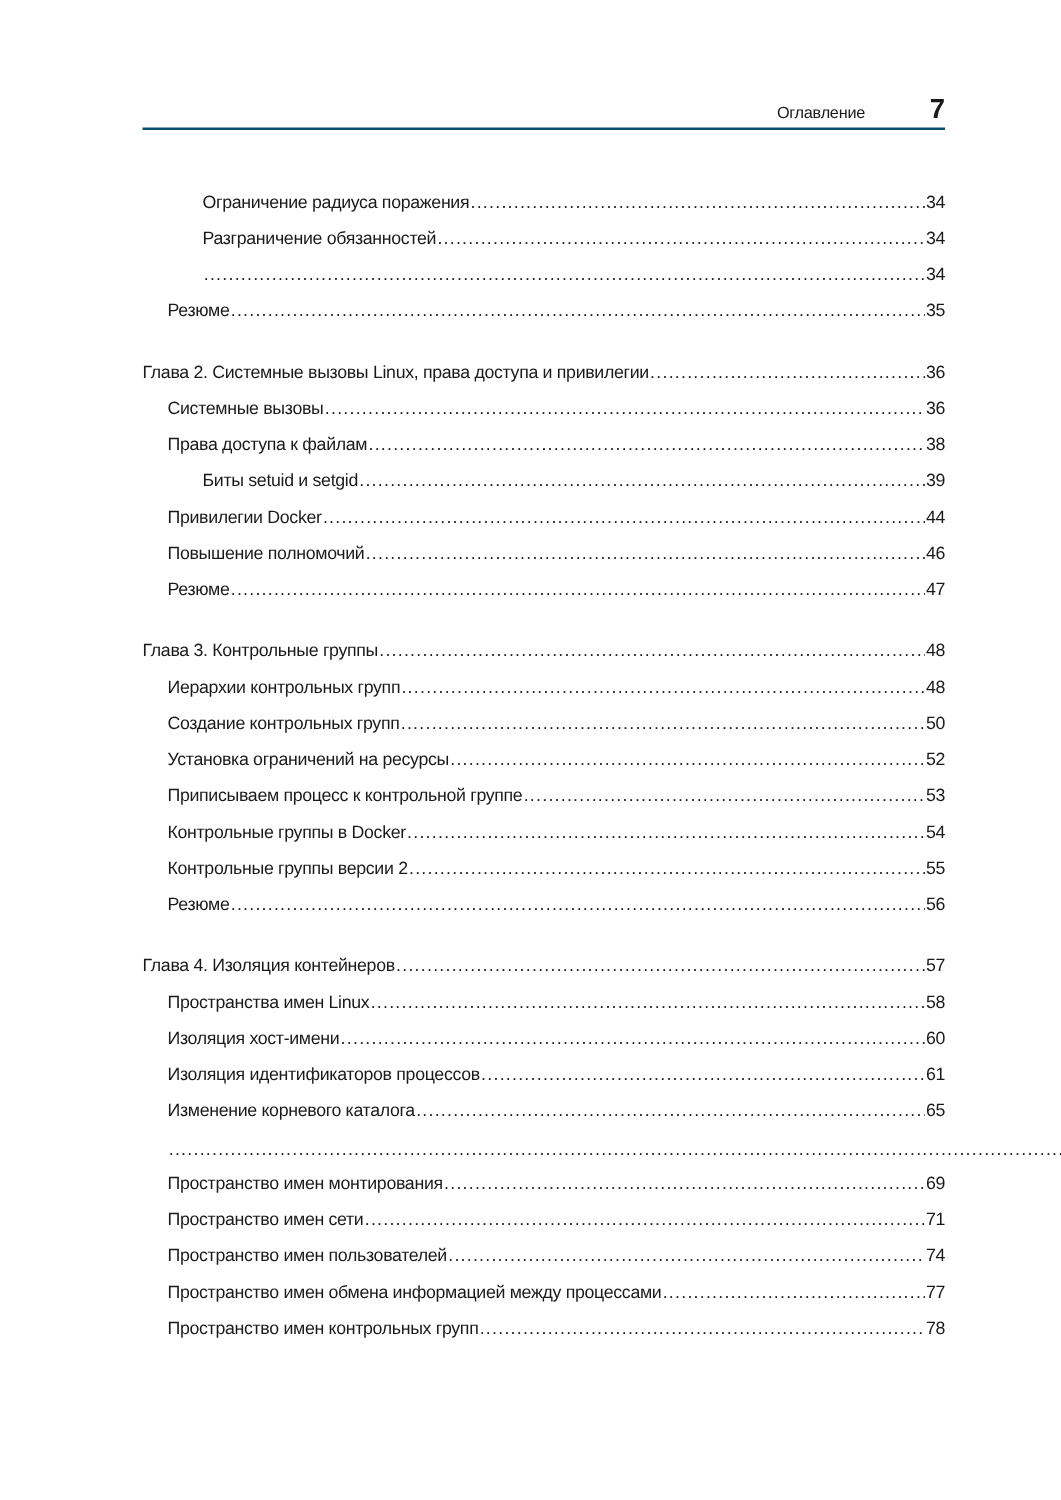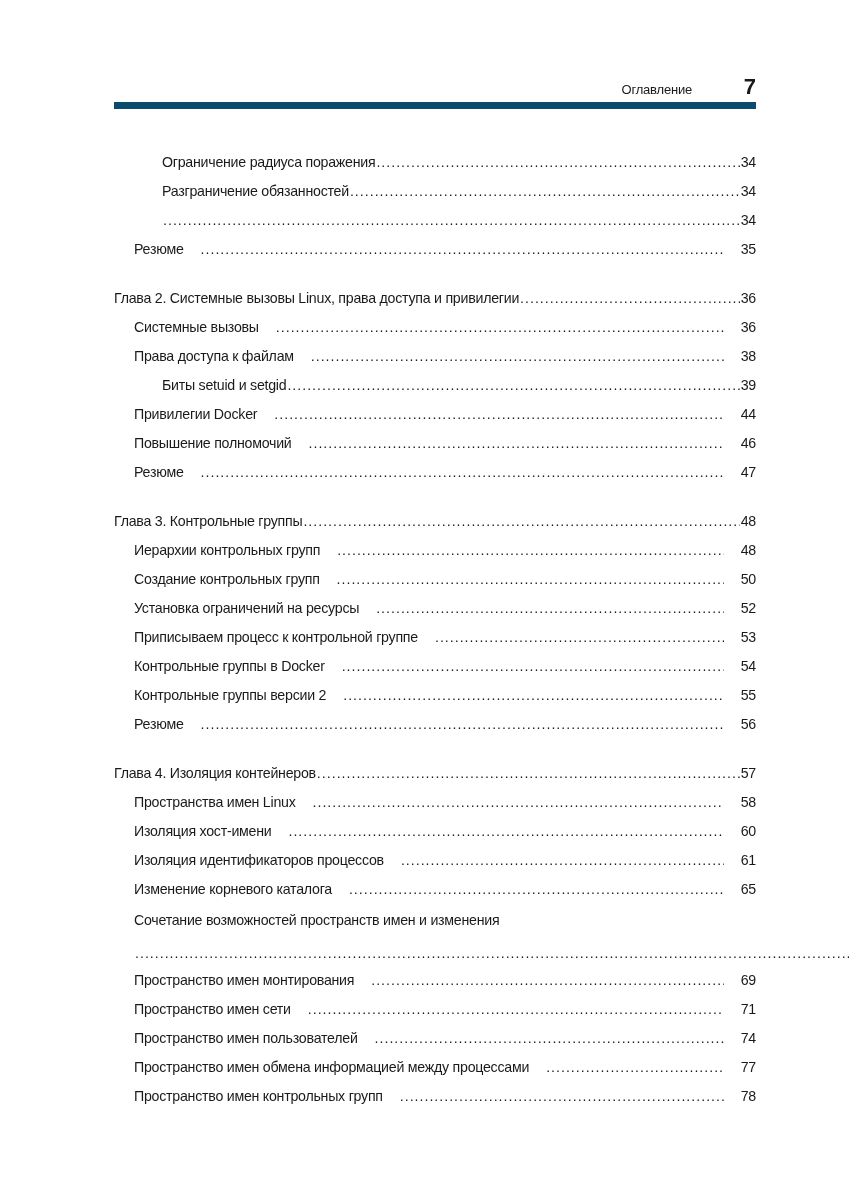--- a/index.html
+++ b/index.html
@@ -1,26 +1,26 @@
 <!DOCTYPE html>
 <html><head>
 <meta charset="utf-8">
 <style>
   html, body { margin: 0; padding: 0; background: #ffffff; }
   body { width: 849px; height: 1200px; position: relative; overflow: hidden; color: #1a1a1a; font-family: "DejaVu Sans Condensed", "DejaVu Sans", sans-serif; }
-  .header { position: absolute; left: 114px; top: 72px; width: 642px; height: 30px; border-bottom: 7px solid #0c4a6e; }
+  .header { position: absolute; left: 114px; top: 72px; width: 642px; height: 30px; border-bottom: 2px solid #0c4a6e; }
   .header .title { position: absolute; right: 64px; top: 10px; font-size: 13px; font-family: "Liberation Sans", sans-serif; font-stretch: condensed; letter-spacing: -0.2px; }
   .header .pnum { position: absolute; right: 0; top: 2px; font-size: 22px; font-weight: bold; font-family: "Liberation Sans", sans-serif; }
   .toc { position: absolute; left: 114px; top: 148px; width: 642px; }
   .row { display: flex; align-items: flex-start; font-size: 14.2px; line-height: 29px; height: 29px; font-family: "Liberation Sans", sans-serif; letter-spacing: -0.25px; }
   .row .label { white-space: nowrap; }
   .row .dots { flex: 1; overflow: hidden; white-space: nowrap; margin: 0 1px; }
   .row .dots::after { content: "................................................................................................................................................................................................................................................................"; letter-spacing: 1px; }
   .row .page { white-space: nowrap; }
-  .lvl1 { padding-left: 20px; gap: 16px; }
+  .lvl1 { padding-left: 20px; }
   .lvl2 { padding-left: 48px; }
   .chapter { margin-top: 20px; }
   .chapter .prefix { font-weight: normal; }
   .multi { display: flex; flex-direction: column; height: auto; line-height: 17px; padding-top: 8px; padding-bottom: 4px; }
   .multi .line1 { white-space: nowrap; }
   .multi .line2 { display: flex; align-items: flex-end; }
 </style>
 </head>
 <body>
 
@@ -147,21 +147,20 @@
       <span class="label">Изоляция идентификаторов процессов</span>
       <span class="dots"></span>
       <span class="page">61</span>
     </div>
   <div class="row lvl1">
       <span class="label">Изменение корневого каталога</span>
       <span class="dots"></span>
       <span class="page">65</span>
     </div>
   <div class="row lvl1 multi">
-    <span class="line1">Сочетание возможностей пространств имен и изменения</span>
     <div class="line2">
         <span class="dots"></span>
         <span class="page">68</span>
       </div>
   </div>
   <div class="row lvl1">
       <span class="label">Пространство имен монтирования</span>
       <span class="dots"></span>
       <span class="page">69</span>
     </div>

